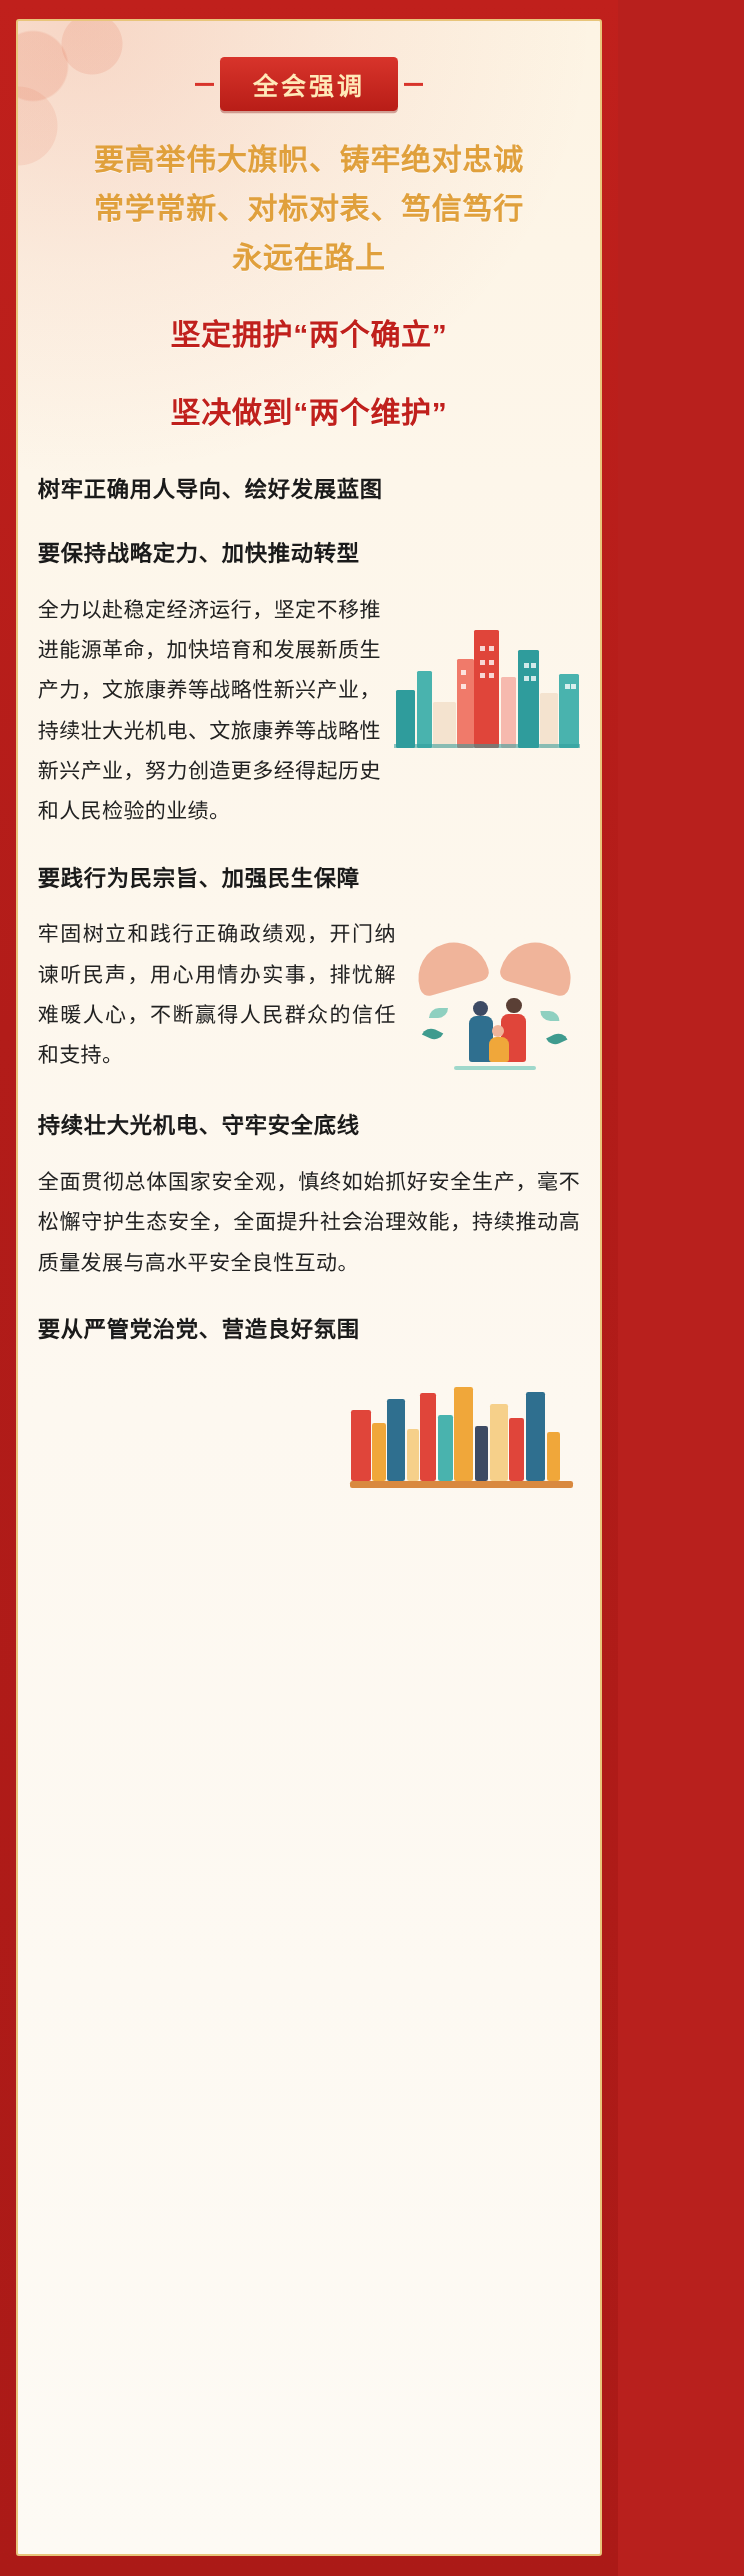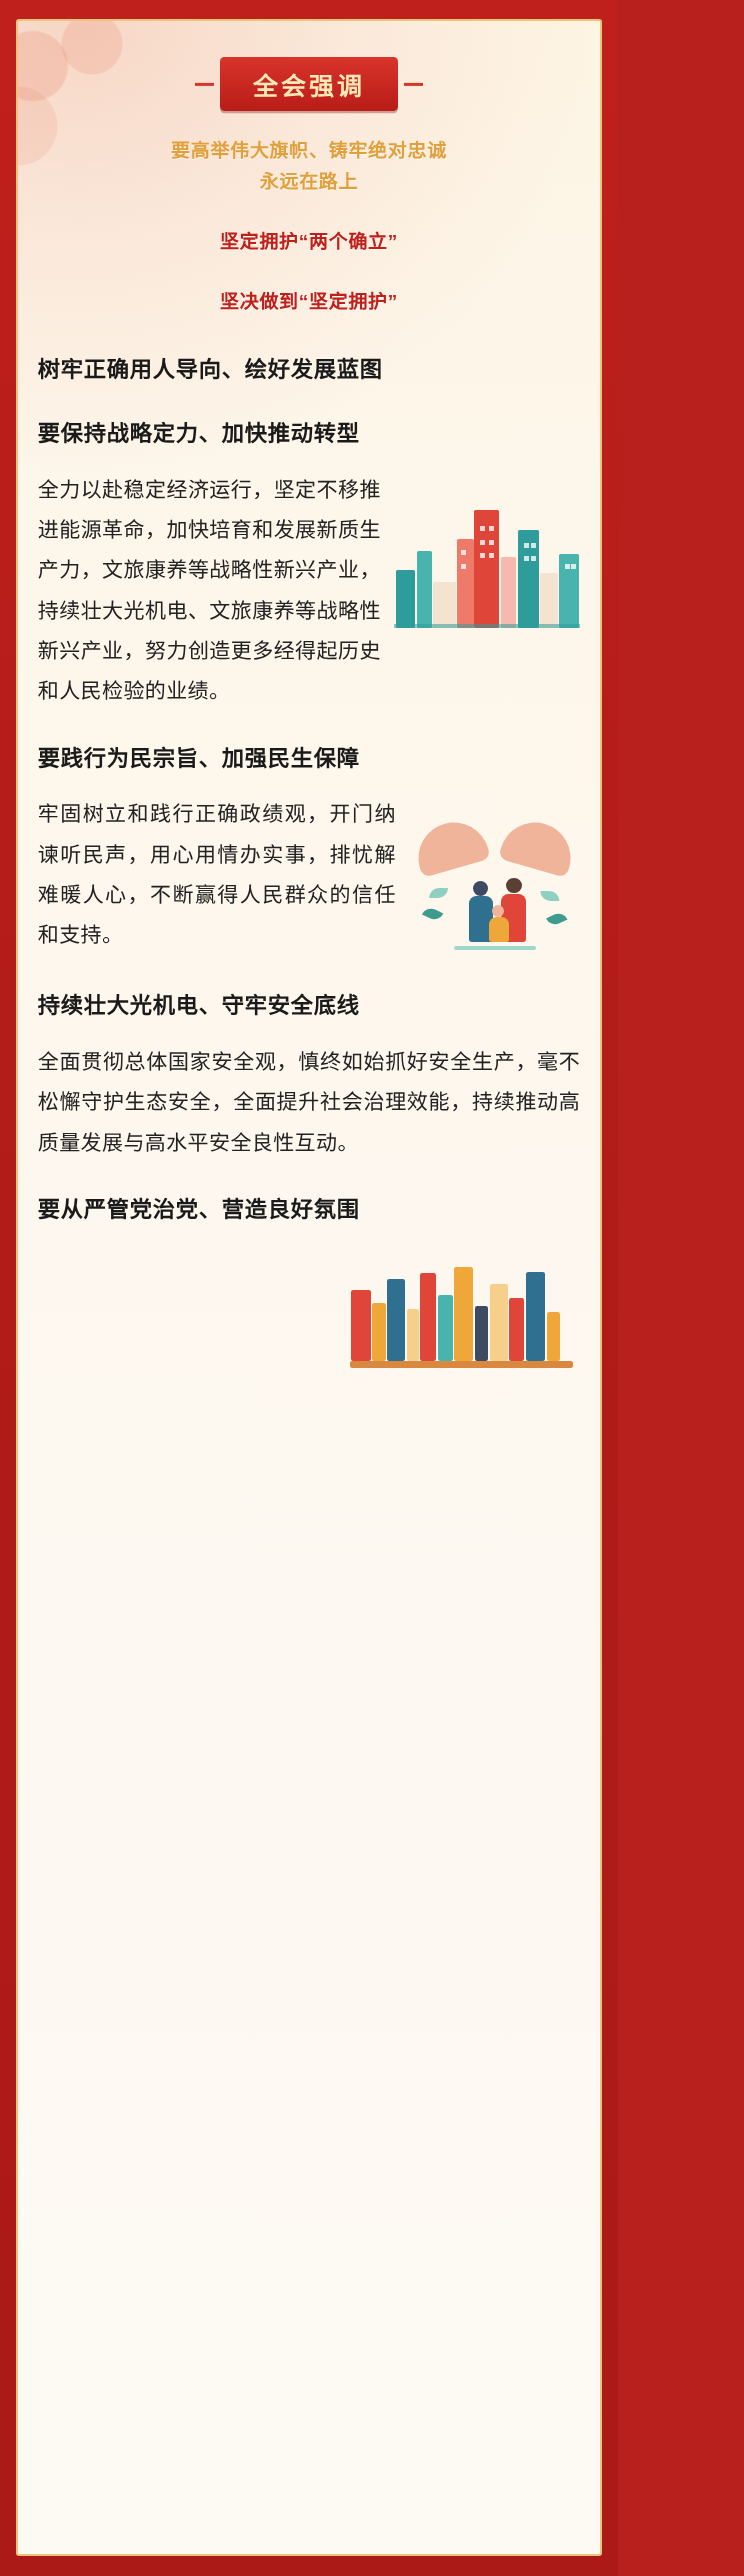--- a/index.html
+++ b/index.html
@@ -86,21 +86,21 @@
   .badge::after { right: -25px; }
 
   
   .headline {
     text-align: center;
     margin: 0 0 36px 0;
     position: relative;
     z-index: 3;
   }
   .headline .ln {
-    font-size: 19px;
+    font-size: 30px;
     font-weight: bold;
     line-height: 1.62;
     letter-spacing: 0.7px;
     color: #e0a03c;
     text-shadow: 0 0.7px 0 rgba(255,255,255,0.55);
     white-space: nowrap;
   }
   .headline .ln.red {
     color: #c0201c;
     margin-top: 29px;
@@ -238,23 +238,24 @@
   <div class="frame">
     <div class="top-wash"></div>
     <div class="corner-cloud"></div>
 
     <div class="badge-wrap">
       <span class="badge">全会强调</span>
     </div>
 
     <div class="headline">
       <div class="ln">要高举伟大旗帜、铸牢绝对忠诚</div>
+      <div class="ln">常学常新、对标对表、笃信笃行</div>
       <div class="ln">永远在路上</div>
       <div class="ln red">坚定拥护“两个确立”</div>
-      <div class="ln red">坚决做到“坚定拥护”</div>
+      <div class="ln red">坚决做到“两个维护”</div>
     </div>
 
     <div class="section">
       <h3 class="sec-title">树牢正确用人导向、绘好发展蓝图</h3>
     </div>
 
     <div class="section">
       <h3 class="sec-title">要保持战略定力、加快推动转型</h3>
       <div class="illu illu-city">
         <div class="sky">

